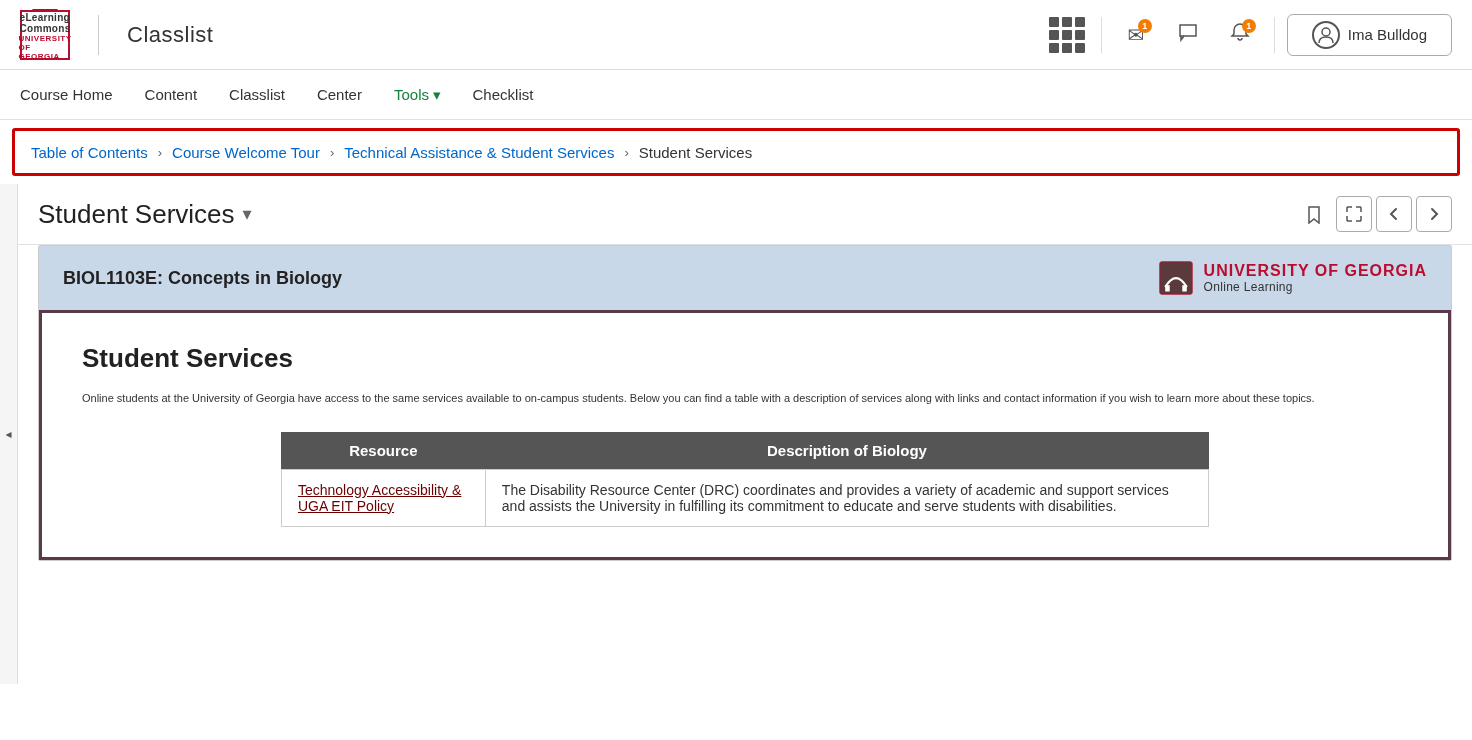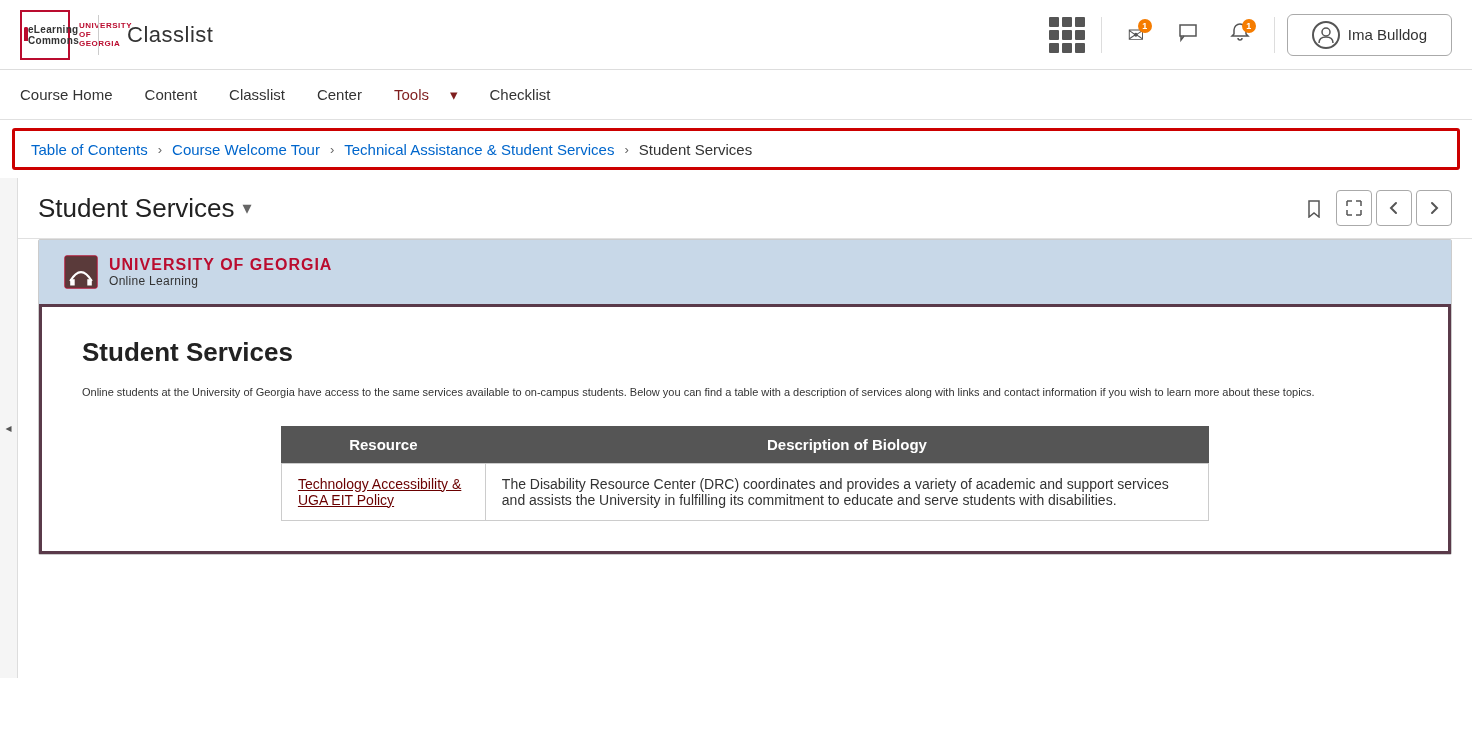--- a/index.html
+++ b/index.html
@@ -18,22 +18,23 @@
       display: flex;
       align-items: center;
       gap: 12px;
     }
     .logo-box {
       width: 50px;
       height: 50px;
       background: #fff;
       border: 2px solid #ba0c2f;
       display: flex;
-      flex-direction: row;
-      align-items: center;
+      flex-direction: column;
+      align-items: center;
+      justify-content: center;
       font-size: 7px;
       color: #ba0c2f;
       font-weight: bold;
       padding: 2px;
     }
     .logo-arch {
       width: 26px;
       height: 14px;
       border: 2px solid #ba0c2f;
       border-bottom: none;
@@ -151,29 +152,29 @@
     }
     .sec-nav a {
       text-decoration: none;
       font-size: 15px;
       color: #333;
       padding: 14px 0;
     }
     .tools-item {
       display: flex;
       align-items: center;
-      gap: 21px;
+      gap: 4px;
       cursor: pointer;
       font-size: 15px;
-      color: #7f1d1d;
+      color: #15803d;
     }
 
     
     .breadcrumb-bar {
-      height: 42px;
+      height: 48px;
       display: flex;
       align-items: center;
       padding: 0 16px;
       border: 3px solid #cc0000;
       border-radius: 3px;
       margin: 8px 12px;
       gap: 10px;
     }
     .bc-item {
       font-size: 15px;
@@ -455,20 +456,21 @@
         <div class="ph-icon border">
           <svg width="16" height="16" viewBox="0 0 16 16" fill="none">
             <path d="M6 3l5 5-5 5" stroke="#555" stroke-width="2" stroke-linecap="round"></path>
           </svg>
         </div>
       </div>
     </div>
 
     <div class="course-frame">
       <div class="course-banner">
+        <span class="course-title-text">BIOL1103E: Concepts in Biology</span>
         <div class="uga-logo-area">
           <svg class="uga-arch-logo" viewBox="0 0 40 40" fill="none">
             <rect x="2" y="2" width="36" height="36" rx="2" fill="#5a3a3a" stroke="#ba0c2f" stroke-width="1"></rect>
             <path d="M8 30 Q20 10 32 30" stroke="#fff" stroke-width="2.5" fill="none"></path>
             <rect x="8" y="28" width="5" height="7" fill="#fff"></rect>
             <rect x="27" y="28" width="5" height="7" fill="#fff"></rect>
           </svg>
           <div class="uga-text-area">
             <div class="uga-name">UNIVERSITY OF GEORGIA</div>
             <div class="uga-sub">Online Learning</div>

